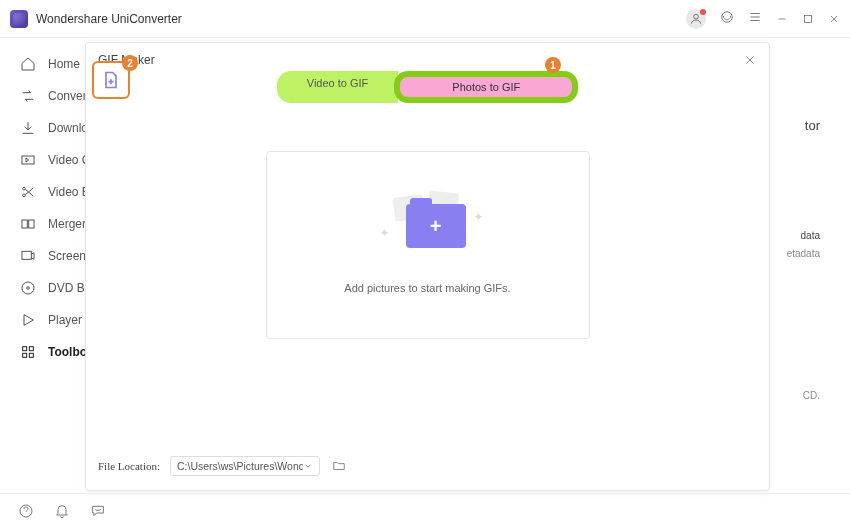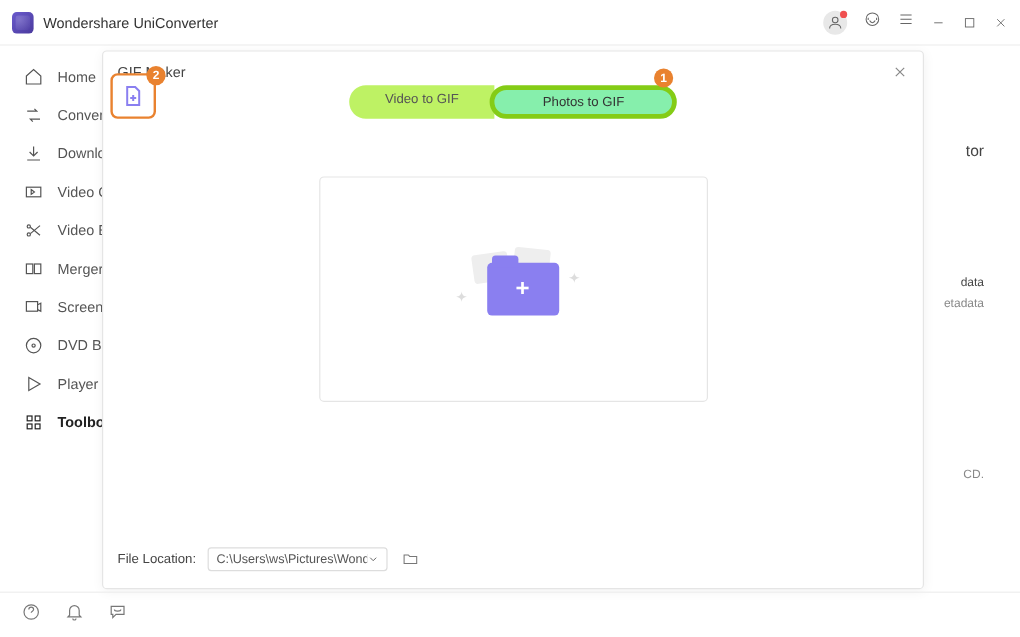--- a/index.html
+++ b/index.html
@@ -32,35 +32,35 @@
 
 .add-box { position: absolute; top: 18px; left: 6px; width: 38px; height: 38px; border: 2px solid #e9822f; border-radius: 6px; display: flex; align-items: center; justify-content: center; cursor: pointer; background: #fff; }
 .add-box svg { width: 20px; height: 20px; stroke: #8a7ff0; fill: none; stroke-width: 2; }
 .badge { position: absolute; background: #e9822f; color: #fff; font-size: 10px; font-weight: 600; width: 16px; height: 16px; border-radius: 50%; display: flex; align-items: center; justify-content: center; }
 .badge.b2 { top: 12px; left: 36px; }
 .badge.b1 { top: 14px; left: 459px; }
 
 .tabs { display: flex; justify-content: center; margin-top: 28px; }
 .tab { padding: 6px 30px; font-size: 11px; color: #555; cursor: pointer; }
 .tab.left { background: #bef264; border-radius: 14px 0 0 14px; }
-.tab.right { border: 4px solid #84cc16; border-radius: 14px; background: #86efac; margin-left: -4px; padding: 4px 40px; color: #333; }
+.tab.right { border: 6px solid #84cc16; border-radius: 14px; background: #f9a8d4; margin-left: -4px; padding: 4px 52px; color: #333; }
 
 .drop-area { margin: 48px auto 0; width: 324px; height: 188px; border: 1px solid #e5e5e5; border-radius: 4px; display: flex; flex-direction: column; align-items: center; justify-content: center; gap: 26px; cursor: pointer; }
 .drop-icon { position: relative; width: 80px; height: 60px; }
 .folder { position: absolute; left: 18px; top: 8px; width: 60px; height: 44px; background: #8a7ff0; border-radius: 4px; }
 .folder::before { content: ''; position: absolute; top: -6px; left: 4px; width: 22px; height: 10px; background: #8a7ff0; border-radius: 3px 3px 0 0; }
 .folder .plus { position: absolute; top: 50%; left: 50%; transform: translate(-50%, -50%); color: #fff; font-size: 20px; font-weight: 700; }
 .ghost { position: absolute; background: #eee; border-radius: 3px; }
 .ghost.g1 { left: 6px; top: 0; width: 30px; height: 24px; transform: rotate(-8deg); }
 .ghost.g2 { left: 40px; top: -4px; width: 30px; height: 24px; transform: rotate(6deg); }
 .spark { position: absolute; color: #ddd; font-size: 12px; }
 .drop-text { font-size: 11px; color: #666; }
 
 .footer-row { position: absolute; bottom: 14px; left: 12px; right: 12px; display: flex; align-items: center; gap: 10px; }
-.footer-row .lbl { font-size: 11px; color: #444; }
+.footer-row .lbl { font-size: 11px; color: #444; font-family: Liberation Serif, serif; }
 .file-loc { display: flex; align-items: center; border: 1px solid #ddd; border-radius: 3px; padding: 3px 6px; font-size: 10.5px; color: #555; width: 150px; cursor: pointer; }
 .file-loc .val { flex: 1; white-space: nowrap; overflow: hidden; }
 .file-loc svg { width: 10px; height: 10px; stroke: #666; fill: none; stroke-width: 2; }
 .folder-btn { width: 18px; height: 16px; display: flex; align-items: center; justify-content: center; cursor: pointer; }
 .folder-btn svg { width: 14px; height: 14px; stroke: #777; fill: none; stroke-width: 1.5; }
 .create-btn { margin-left: auto; background: #e8e8e8; color: #aaa; padding: 7px 22px; border-radius: 16px; font-size: 12px; cursor: pointer; }
 
 .bg-right { position: absolute; right: 30px; top: 80px; font-size: 13px; color: #444; }
 .bg-right .r2 { position: absolute; top: 112px; font-size: 10px; color: #444; }
 .bg-right .r3 { position: absolute; top: 130px; font-size: 10px; color: #888; }
@@ -218,20 +218,21 @@
   <div class="drop-area">
     <div class="drop-icon">
       <div class="ghost g1"></div>
       <div class="ghost g2"></div>
       <div class="folder">
           <span class="plus">+</span>
         </div>
       <span class="spark" style="left:-8px; top:30px;">✦</span>
       <span class="spark" style="right:-16px; top:14px;">✦</span>
     </div>
+    <div class="drop-text">Add pictures to start making GIFs.</div>
   </div>
 
   <div class="footer-row">
     <span class="lbl">File Location:</span>
     <div class="file-loc">
       <span class="val">C:\Users\ws\Pictures\Wonders</span>
       <svg viewBox="0 0 24 24">
           <path d="M6 9l6 6 6-6"></path>
         </svg>
     </div>

